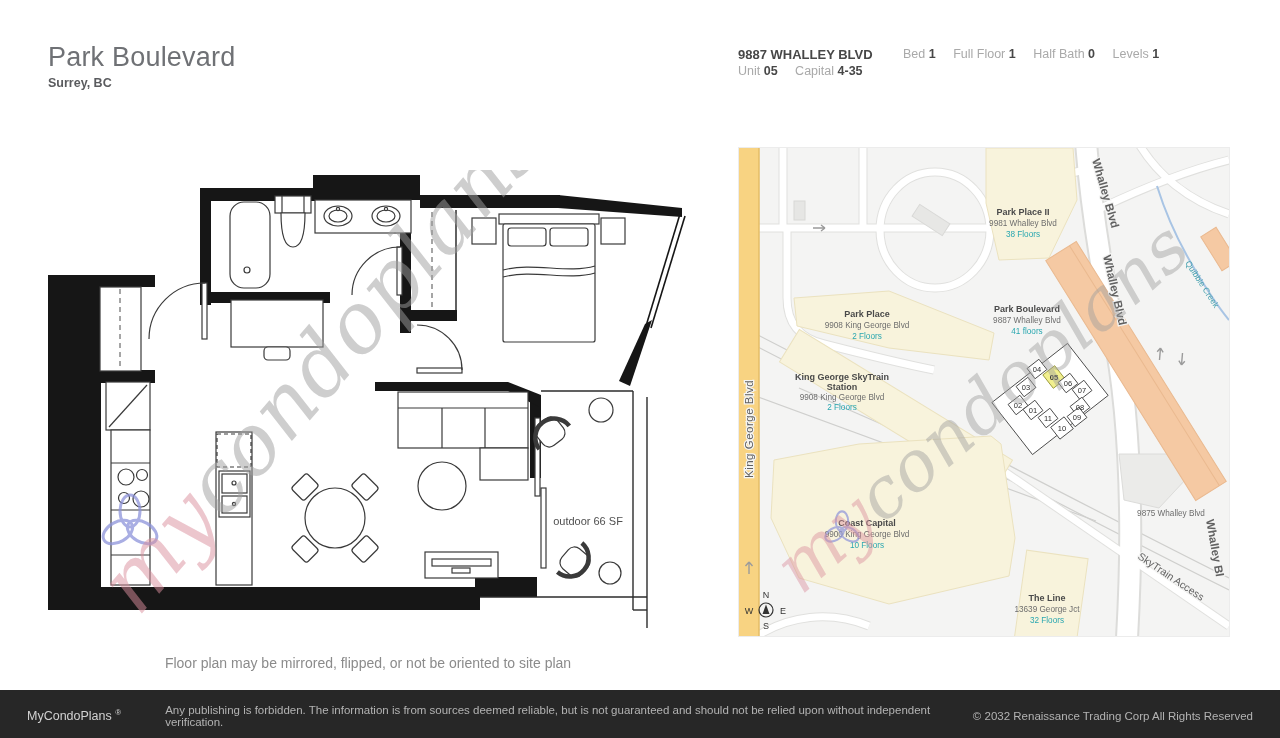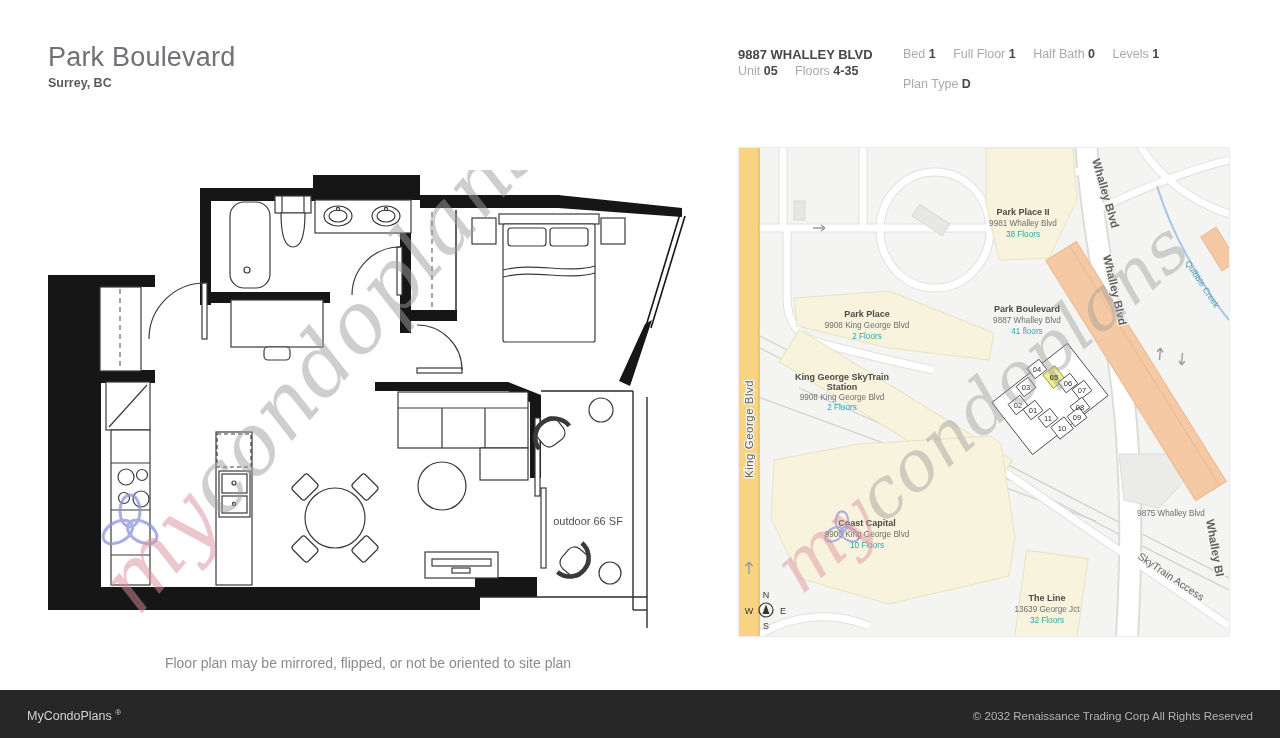--- a/index.html
+++ b/index.html
@@ -38,38 +38,34 @@
 <div class="abs title">
   <h1>Park Boulevard</h1>
   <div class="city">Surrey, BC</div>
 </div>
 
 <div class="abs spec spec-col1">
   <div class="addr">9887 WHALLEY BLVD</div>
   <div>
     <span>Unit</span>
     <span class="v">05</span><span class="gap"></span>
-    <span>Floors</span>
+    <span>Capital</span>
     <span class="v">4-35</span>
   </div>
 </div>
 <div class="abs spec spec-col2">
   <div>
     <span>Bed</span>
     <span class="v">1</span><span class="gap"></span>
     <span>Full Floor</span>
     <span class="v">1</span><span class="gap"></span>
     <span>Half Bath</span>
     <span class="v">0</span><span class="gap"></span>
     <span>Levels</span>
     <span class="v">1</span>
-  </div>
-  <div class="plantype">
-    <span>Plan Type</span>
-    <span class="v">D</span>
   </div>
 </div>
 
 <div class="abs plan-wrap">
 <svg width="640" height="475" viewBox="0 0 640 475">
 
   <g fill="#161616">
     <rect x="0" y="105" width="53" height="312"></rect>
     <rect x="0" y="105" width="107" height="12"></rect>
     <rect x="0" y="417" width="432" height="23"></rect>
@@ -482,14 +478,15 @@
 </svg>
 </div>
 
 <div class="abs note">Floor plan may be mirrored, flipped, or not be oriented to site plan</div>
 
 <div class="abs footer">
   <span class="brand">
     <span>MyCondoPlans</span>
     <sup>®</sup>
   </span>
+  <span class="disc">Any publishing is forbidden. The information is from sources deemed reliable, but is not guaranteed and should not be relied upon without independent verification.</span>
   <span class="copy">© 2032 Renaissance Trading Corp  All Rights Reserved</span>
 </div>
 
 </body></html>

